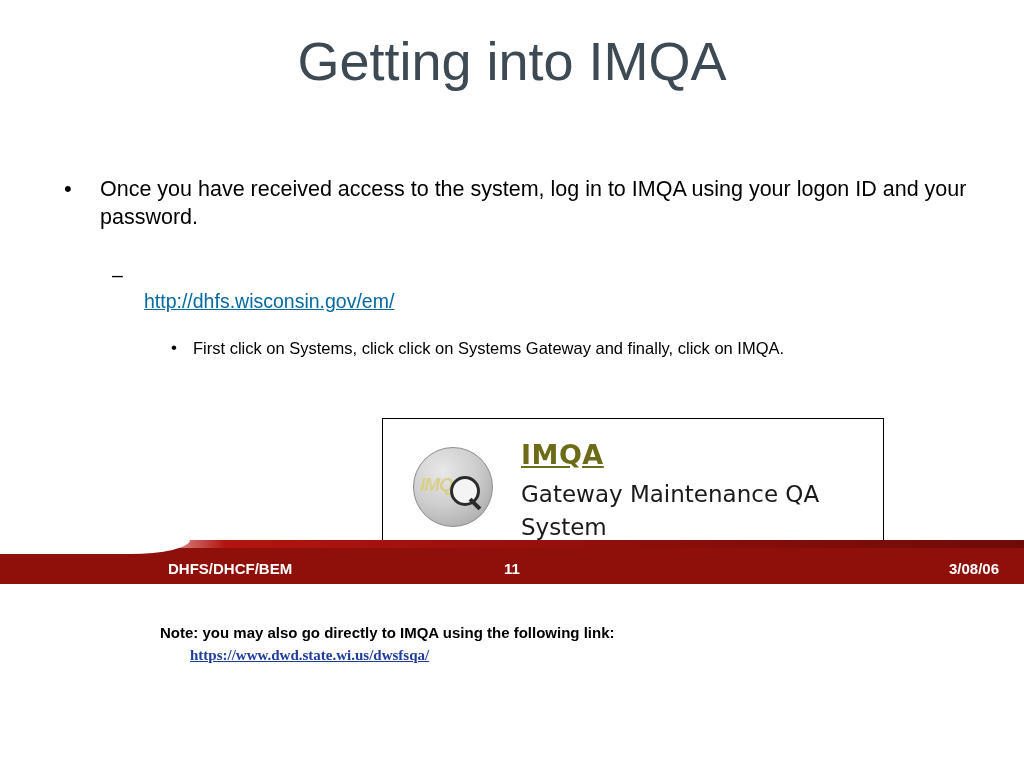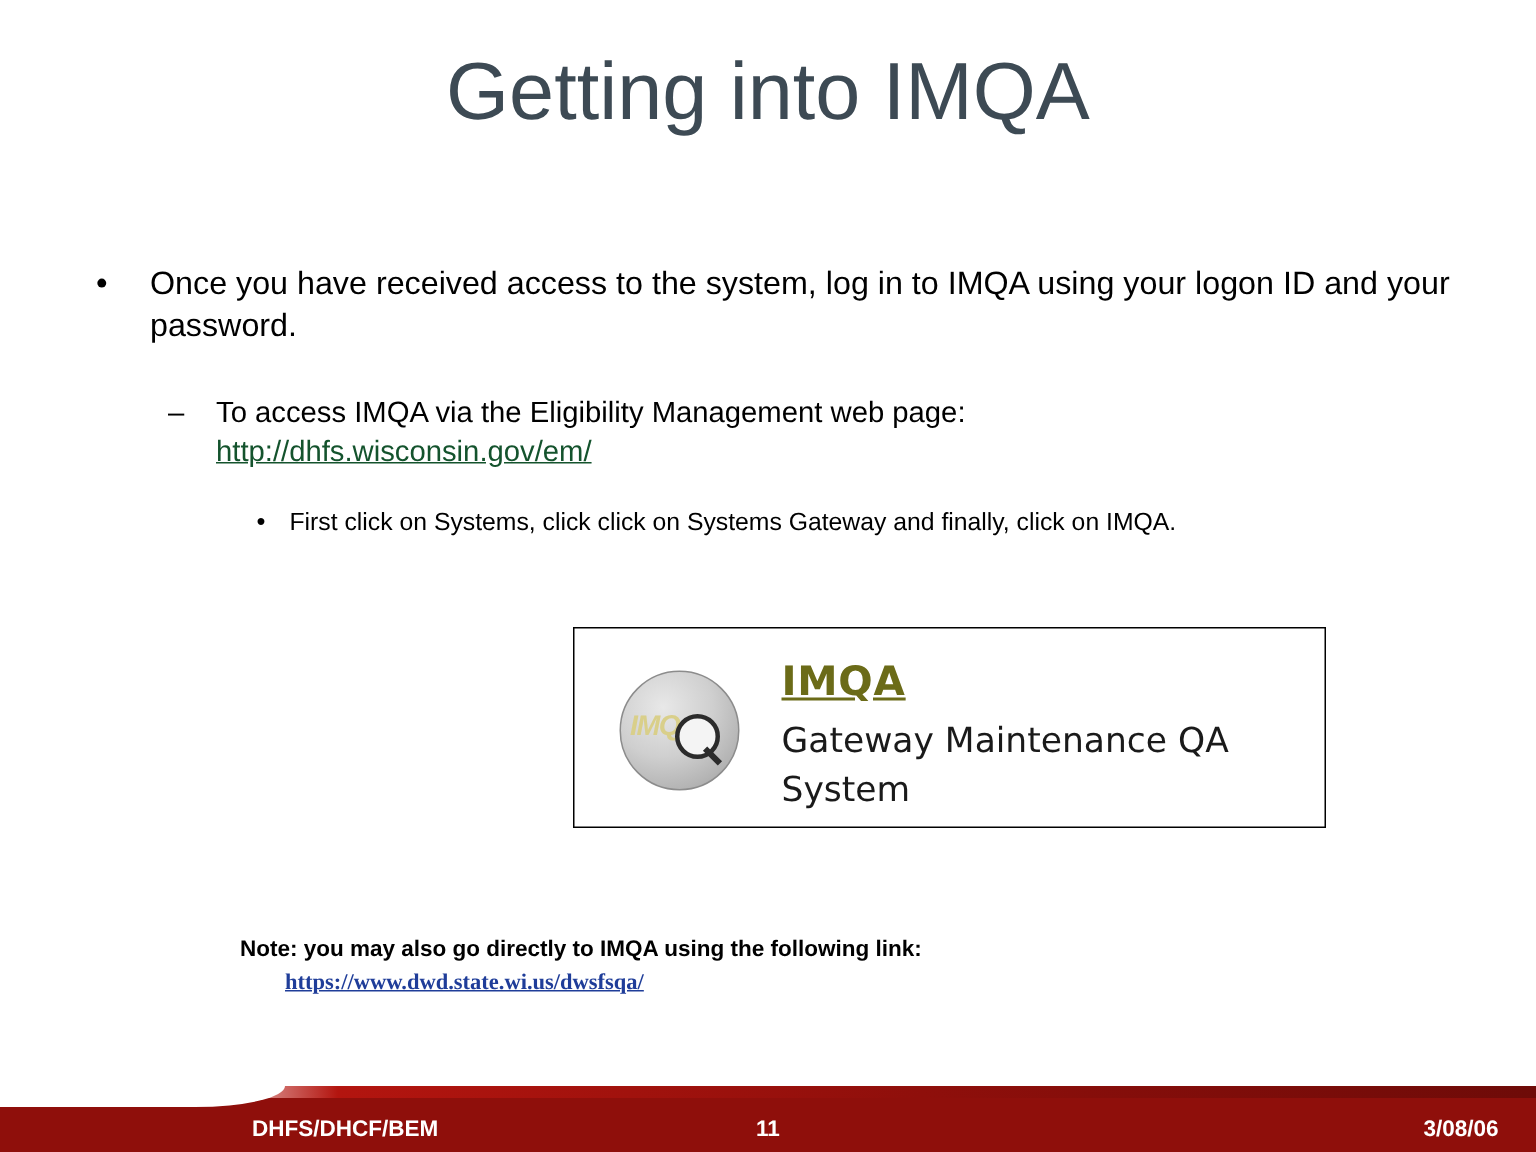--- a/index.html
+++ b/index.html
@@ -11,21 +11,21 @@
     height: 768px;
     background: #ffffff;
     font-family: "Liberation Sans", sans-serif;
     overflow: hidden;
     position: relative;
   }
 
   .slide {
     position: relative;
     width: 1024px;
-    height: 768px;
+    height: 584px;
     background: #ffffff;
   }
 
   .slide-title {
     position: absolute;
     top: 30px;
     left: 0;
     width: 1024px;
     text-align: center;
     font-size: 54px;
@@ -88,21 +88,21 @@
     width: 790px;
   }
   .bullet-l3 .marker {
     position: absolute;
     left: 4px;
     top: -1px;
     font-size: 17px;
   }
 
   a.link {
-    color: #14532d;
+    color: #0369a1;
     text-decoration: underline;
   }
 
   
   .img-box {
     position: absolute;
     left: 382px;
     top: 418px;
     width: 502px;
     height: 134px;
@@ -262,21 +262,21 @@
 
   <div class="content">
 
     <div class="bullet-l1">
       <span class="marker">•</span>
       <span>Once you have received access to the system, log in to IMQA using your logon ID and your password.</span>
     </div>
 
     <div class="bullet-l2">
       <span class="marker">–</span>
-      <span>To access IMQA via the Eligibility Management web page:</span><br>
+      <br>
       <a class="link" href="#">http://dhfs.wisconsin.gov/em/</a>
     </div>
 
     <div class="bullet-l3">
       <span class="marker">•</span>
       <span>First click on Systems, click click on Systems Gateway and finally, click on IMQA.</span>
     </div>
 
   </div>
 

